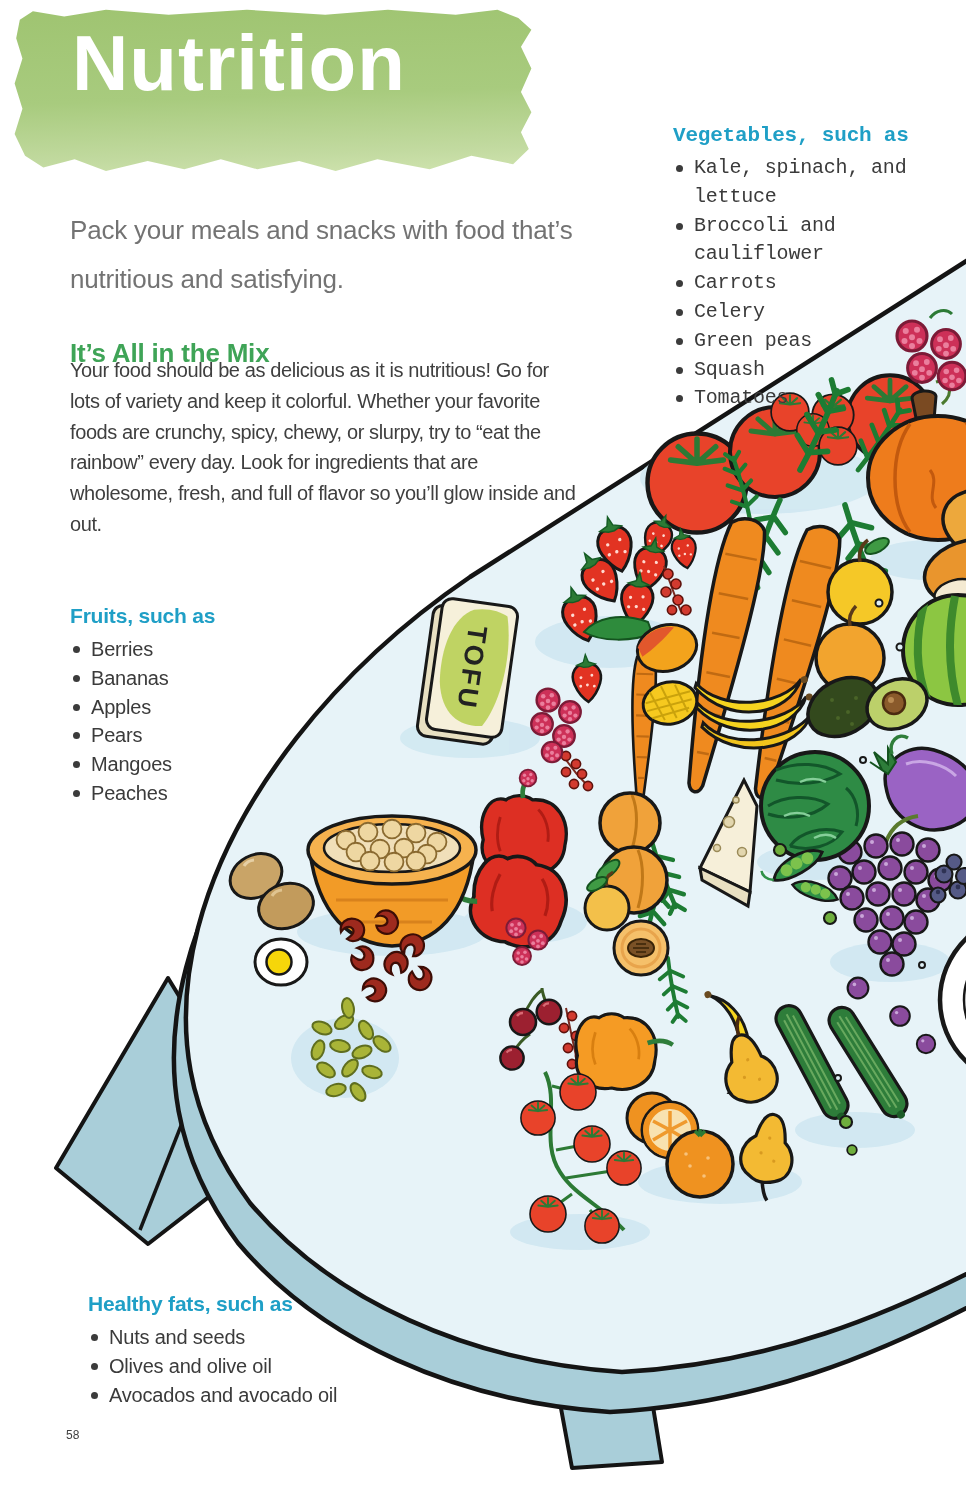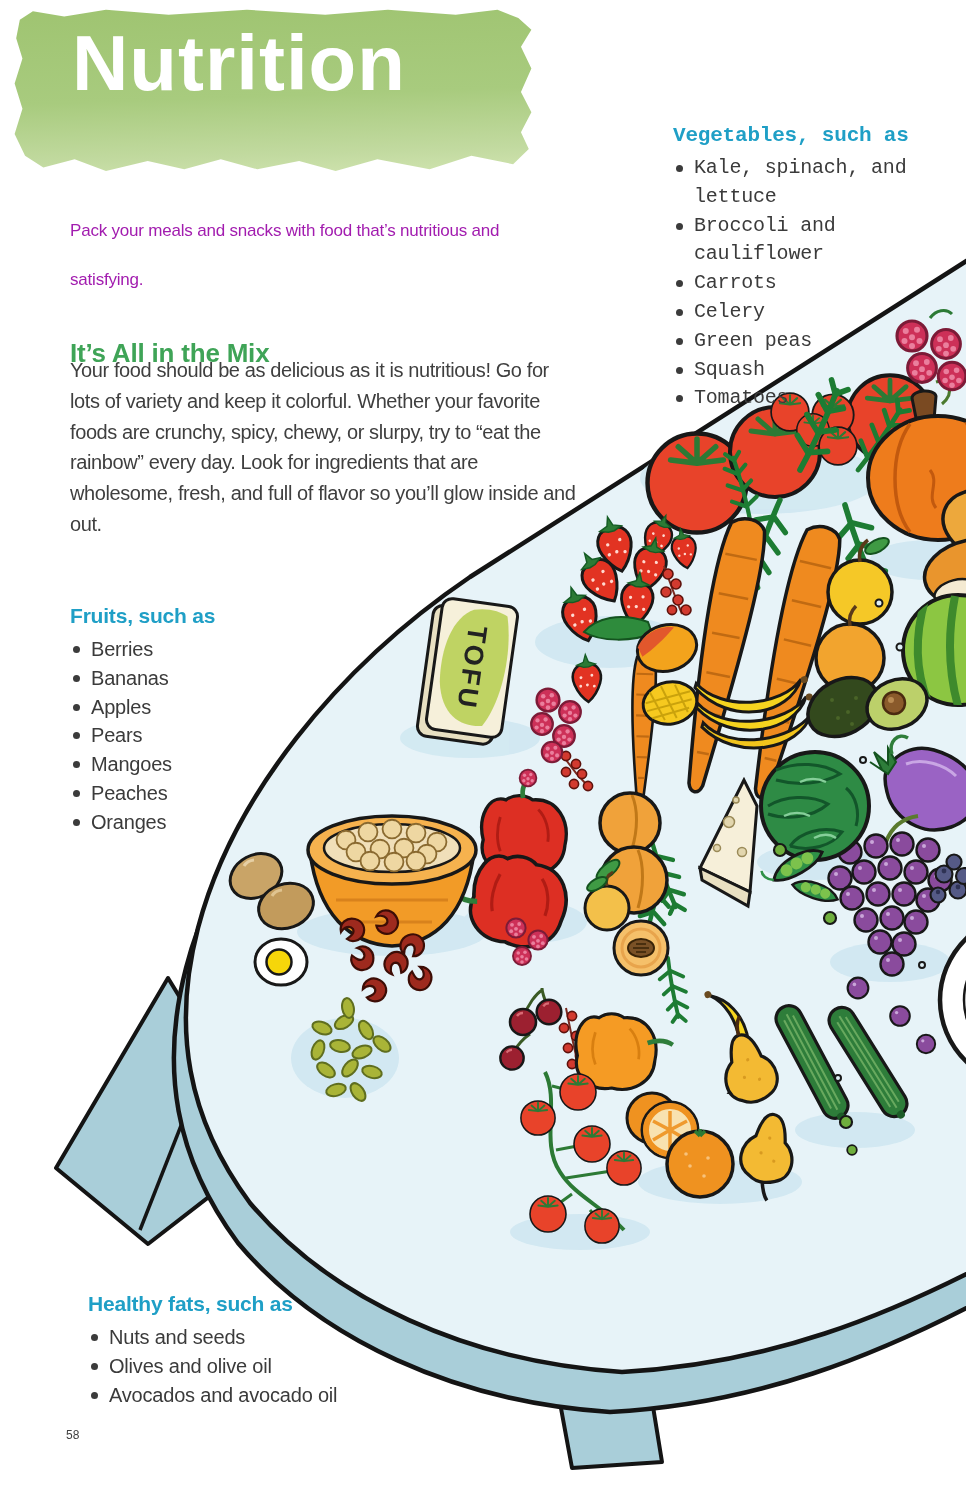--- a/index.html
+++ b/index.html
@@ -2,21 +2,21 @@
 <html><head>
 <meta charset="utf-8">
 <style>
   html,body{margin:0;padding:0;background:#fff;}
   .page{position:relative;width:966px;height:1500px;overflow:hidden;background:#fff;
         font-family:"Liberation Sans",sans-serif;color:#3f3f3f;}
   .banner{position:absolute;left:12px;top:8px;width:522px;height:168px;
     background:linear-gradient(178deg,#9fc471 0%,#a8cb7e 52%,#c2daa0 84%,#d2e5b2 100%);
     clip-path:polygon(1.5% 7%,4% 2%,10% 5%,18% 1%,30% 4%,45% 1%,60% 4%,72% 1%,85% 4%,93% 1%,97% 6%,99.5% 13%,97.5% 23%,99.5% 36%,97.5% 50%,99.5% 62%,97.5% 74%,99% 84%,96% 93%,88% 88%,80% 96%,70% 90%,62% 97%,55% 91%,47% 96%,40% 90%,33% 96%,26% 91%,18% 97%,12% 90%,6% 95%,2.5% 88%,0.5% 75%,2% 60%,0.5% 45%,2% 30%,0.8% 18%);}
   .title{position:absolute;left:72px;top:21px;font-size:78px;font-weight:bold;color:#ffffff;letter-spacing:1px;line-height:1.1;}
-  .intro{position:absolute;left:70px;top:206px;width:505px;font-size:17px;line-height:49px;letter-spacing:-0.2px;color:#a21caf;}
+  .intro{position:absolute;left:70px;top:206px;width:505px;font-size:26px;line-height:49px;letter-spacing:-0.2px;color:#737373;}
   .mix-h{position:absolute;left:70px;top:338px;font-size:26px;font-weight:bold;color:#3fa457;letter-spacing:-0.2px;}
   .mix-b{position:absolute;left:70px;top:355px;width:512px;font-size:20px;line-height:30.8px;letter-spacing:-0.4px;color:#3f3f3f;}
   .food-list{position:absolute;}
   .food-list h3{margin:0 0 7px 0;font-size:21px;font-weight:bold;color:#1f9fc6;letter-spacing:-0.2px;}
   .food-list ul{list-style:none;margin:0;padding:0;font-size:20px;letter-spacing:-0.2px;color:#3b3b3b;}
   .food-list li{position:relative;padding-left:21px;line-height:28.8px;}
   .food-list li::before{content:"";position:absolute;left:3px;top:11px;width:7px;height:7px;border-radius:50%;background:#3b3b3b;}
   .fruits{left:70px;top:604px;width:230px;}
   .vegetables{left:673px;top:124px;width:300px;font-family:Liberation Mono, monospace;}
   .fats{left:88px;top:1292px;width:340px;}
@@ -581,21 +581,20 @@
 
   <div class="food-list fruits">
     <h3>Fruits, such as</h3>
     <ul>
       <li>Berries</li>
       <li>Bananas</li>
       <li>Apples</li>
       <li>Pears</li>
       <li>Mangoes</li>
       <li>Peaches</li>
-      <li>Oranges</li>
     </ul>
   </div>
 
   <div class="food-list fats">
     <h3>Healthy fats, such as</h3>
     <ul>
       <li>Nuts and seeds</li>
       <li>Olives and olive oil</li>
       <li>Avocados and avocado oil</li>
     </ul>

